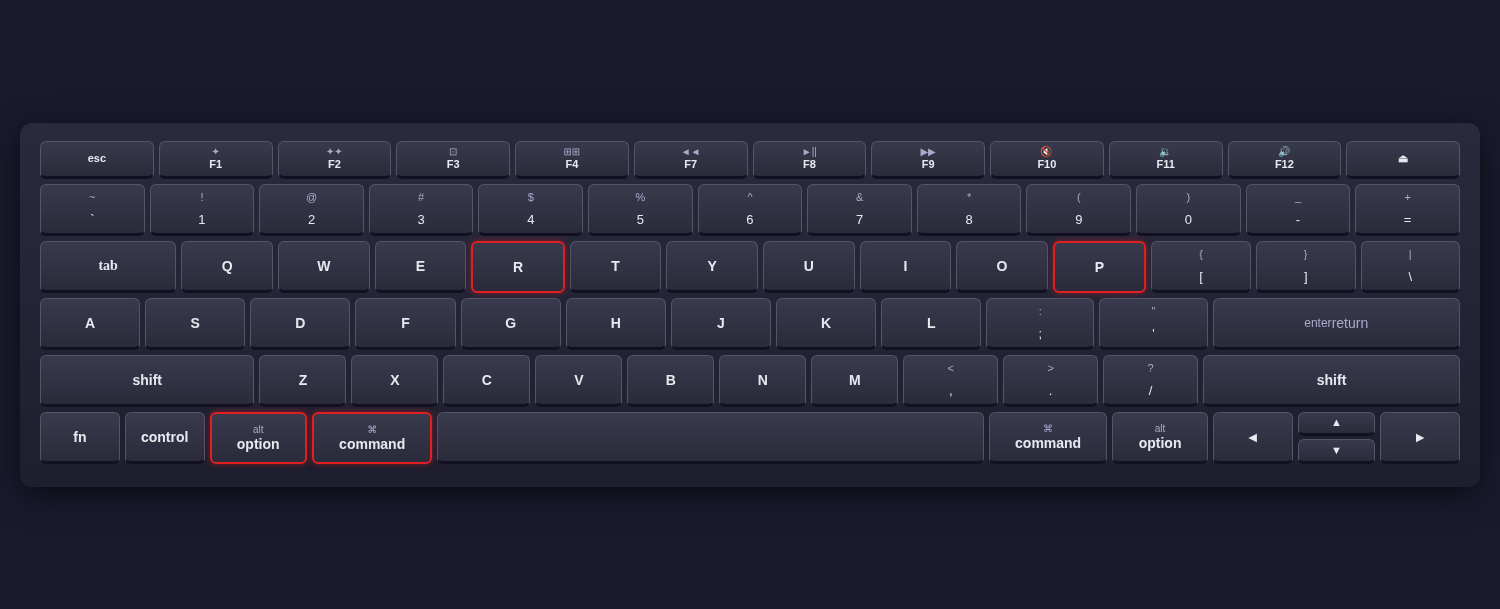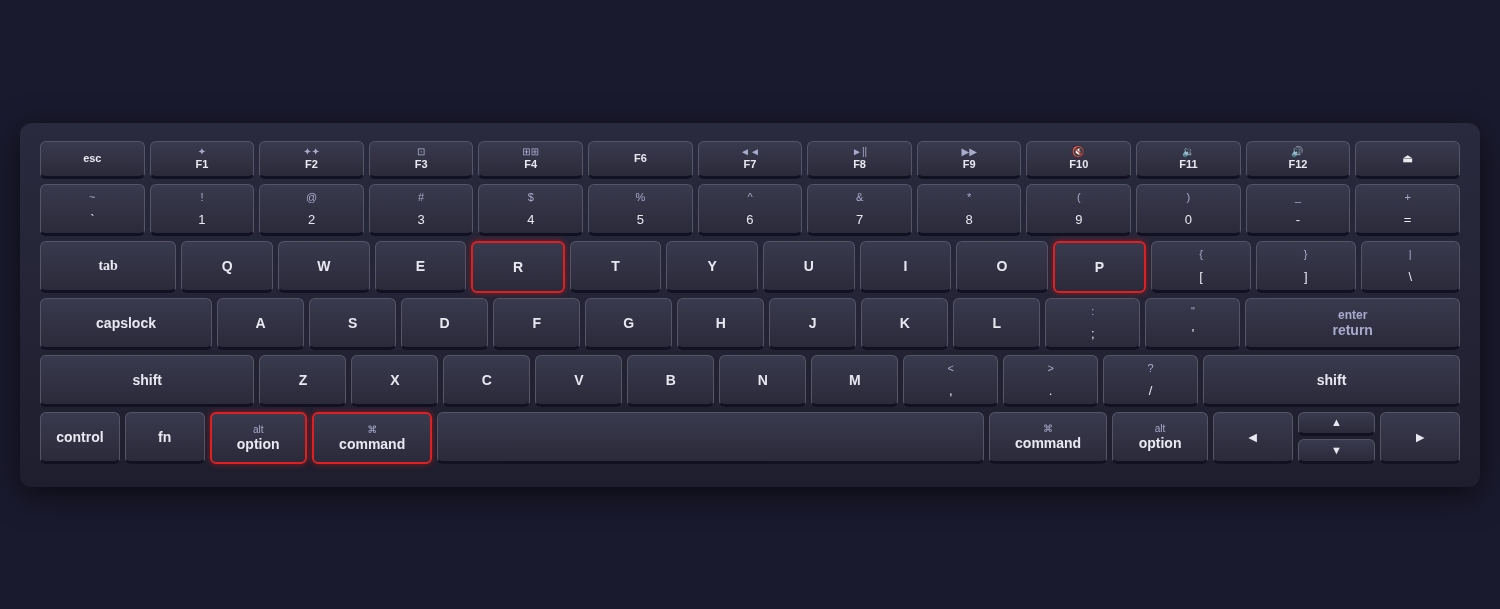--- a/index.html
+++ b/index.html
@@ -104,23 +104,20 @@
     </div>
     <div class="key">
       <span class="top-label">⊡</span>
       <span class="main-label">F3</span>
     </div>
     <div class="key">
       <span class="top-label">⊞⊞</span>
       <span class="main-label">F4</span>
     </div>
     <div class="key">
-      <span class="main-label">F6</span>
-    </div>
-    <div class="key">
       <span class="top-label">◄◄</span>
       <span class="main-label">F7</span>
     </div>
     <div class="key">
       <span class="top-label">►||</span>
       <span class="main-label">F8</span>
     </div>
     <div class="key">
       <span class="top-label">▶▶</span>
       <span class="main-label">F9</span>
@@ -239,23 +236,20 @@
       <span class="top">}</span>
       <span class="bottom">]</span>
     </div>
     <div class="key two-line">
       <span class="top">|</span>
       <span class="bottom">\</span>
     </div>
   </div>
 
   <div class="row" style="position:relative;">
-    <div class="key key-wide-2">
-      <span class="main-label">capslock</span>
-    </div>
     <div class="key">
       <span class="main-label">A</span>
     </div>
     <div class="key">
       <span class="main-label">S</span>
     </div>
     <div class="key">
       <span class="main-label">D</span>
     </div>
     <div class="key">
@@ -277,21 +271,21 @@
       <span class="main-label">L</span>
     </div>
     <div class="key two-line">
       <span class="top">:</span>
       <span class="bottom">;</span>
     </div>
     <div class="key two-line">
       <span class="top">"</span>
       <span class="bottom">'</span>
     </div>
-    <div class="key key-wide-2-5" style="display:flex;flex-direction:column;align-items:center;justify-content:center;min-height:52px;font-weight:bold;">
+    <div class="key key-wide-2-5" style="display:flex;flex-direction:row;align-items:center;justify-content:center;min-height:52px;">
       <span style="font-size:12px;color:#aaaacc;">enter</span>
       <span style="font-size:14px;color:#aaaacc;">return</span>
     </div>
   </div>
 
   <div class="row">
     <div class="key key-wide-2-5">
       <span class="main-label">shift</span>
     </div>
     <div class="key">
@@ -327,24 +321,24 @@
       <span class="top">?</span>
       <span class="bottom">/</span>
     </div>
     <div class="key key-wide-3">
       <span class="main-label">shift</span>
     </div>
   </div>
 
   <div class="row bottom-row">
     <div class="key">
+      <span class="main-label">fn</span>
+    </div>
+    <div class="key">
       <span class="main-label">control</span>
-    </div>
-    <div class="key">
-      <span class="main-label">fn</span>
     </div>
     <div class="key key-highlighted" style="flex:1.2;">
       <span class="top-label">alt</span>
       <span class="main-label">option</span>
     </div>
     <div class="key key-highlighted" style="flex:1.5;">
       <span class="top-label">⌘</span>
       <span class="main-label">command</span>
     </div>
     <div class="key key-wide-7">

